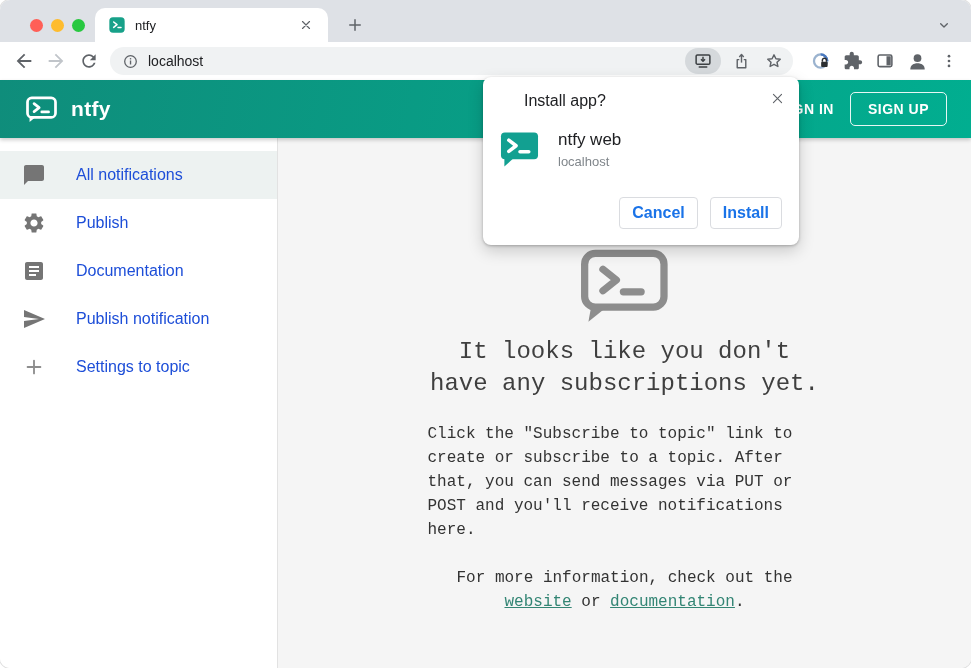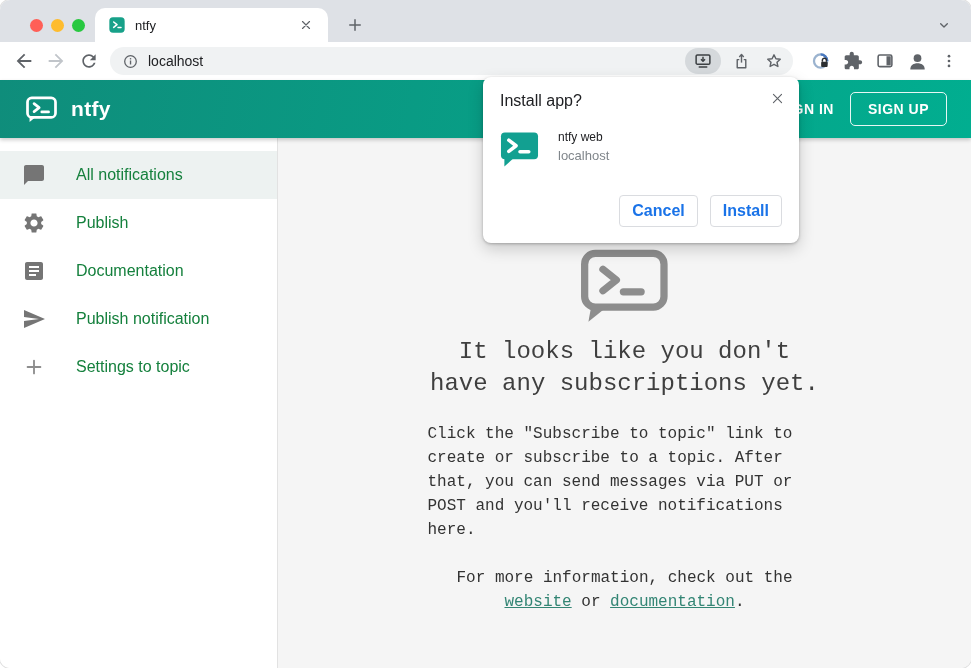--- a/index.html
+++ b/index.html
@@ -49,40 +49,40 @@
   .appbar-right { position:absolute; right:24px; top:0; height:58px; display:flex; align-items:center; gap:16px; }
   .txt-btn { background:transparent; border:none; color:#fff; font-size:14px; font-weight:bold; letter-spacing:0.5px; cursor:pointer; font-family:inherit; }
   .outline-btn { background:transparent; border:1px solid rgba(255,255,255,0.9); border-radius:5px; color:#fff; font-size:14px; font-weight:bold; letter-spacing:0.5px; padding:8px 17px; cursor:pointer; font-family:inherit; }
 
   
   .content { display:flex; height:530px; }
   .sidebar { width:278px; background:#fff; border-right:1px solid #e2e2e2; padding-top:13px; }
   .side-item { height:48px; display:flex; align-items:center; padding-left:22px; cursor:pointer; }
   .side-item.selected { background:#edf2f1; }
   .side-item .si-icon { width:24px; height:24px; display:flex; align-items:center; justify-content:center; }
-  .side-label { margin-left:30px; font-size:16px; color:#15803d; }
+  .side-label { margin-left:30px; font-size:16px; color:#1d4ed8; }
   .main { flex:1; background:#f5f5f5; }
   .empty { width:394px; margin:0 auto; padding-top:110px;font-family:Liberation Mono, monospace; }
   .empty-logo { display:block; margin:0 auto; }
   .empty-h { margin-top:10px; text-align:center; font-size:24px; line-height:32px; font-weight:400; color:#3f3f3f; }
   .empty-p { margin-top:22px; font-size:16px; line-height:24px; color:#333; text-align:left; }
   .empty-p2 { margin-top:24px; font-size:16px; line-height:24px; color:#333;text-align:center; }
   a.teal-link { color:#338574; text-decoration:underline; cursor:pointer; }
 
   
   .dialog {
     position:absolute; left:483px; top:77px; width:316px; z-index:30;
     background:#fff; border-radius:8px; padding:15px 17px 16px 17px;
     box-shadow:0 1px 3px rgba(0,0,0,0.25), 0 6px 16px rgba(0,0,0,0.18);
   }
-  .dlg-title { font-size:16px; font-weight:400; color:#202124; }
+  .dlg-title { font-size:16px; font-weight:400; color:#202124;margin-left:24px; }
   .dlg-close { position:absolute; top:11px; right:12px; width:20px; height:20px; }
   .dlg-row { display:flex; margin-top:18px; }
   .dlg-texts { margin-left:19px; padding-top:2px; }
-  .dlg-app { font-size:12px; color:#202124; }
+  .dlg-app { font-size:17px; color:#202124; }
   .dlg-origin { font-size:13px; color:#80868b; margin-top:4px; }
   .dlg-actions { display:flex; justify-content:flex-end; gap:12px; margin-top:28px; }
   .dlg-btn {
     min-width:68px; height:32px; background:#fff; border:1px solid #dadce0; border-radius:4px;
     color:#1a73e8; font-size:16px; font-weight:bold; cursor:pointer; font-family:inherit; padding:0 12px;
   }
 </style>
 </head>
 <body>
 

